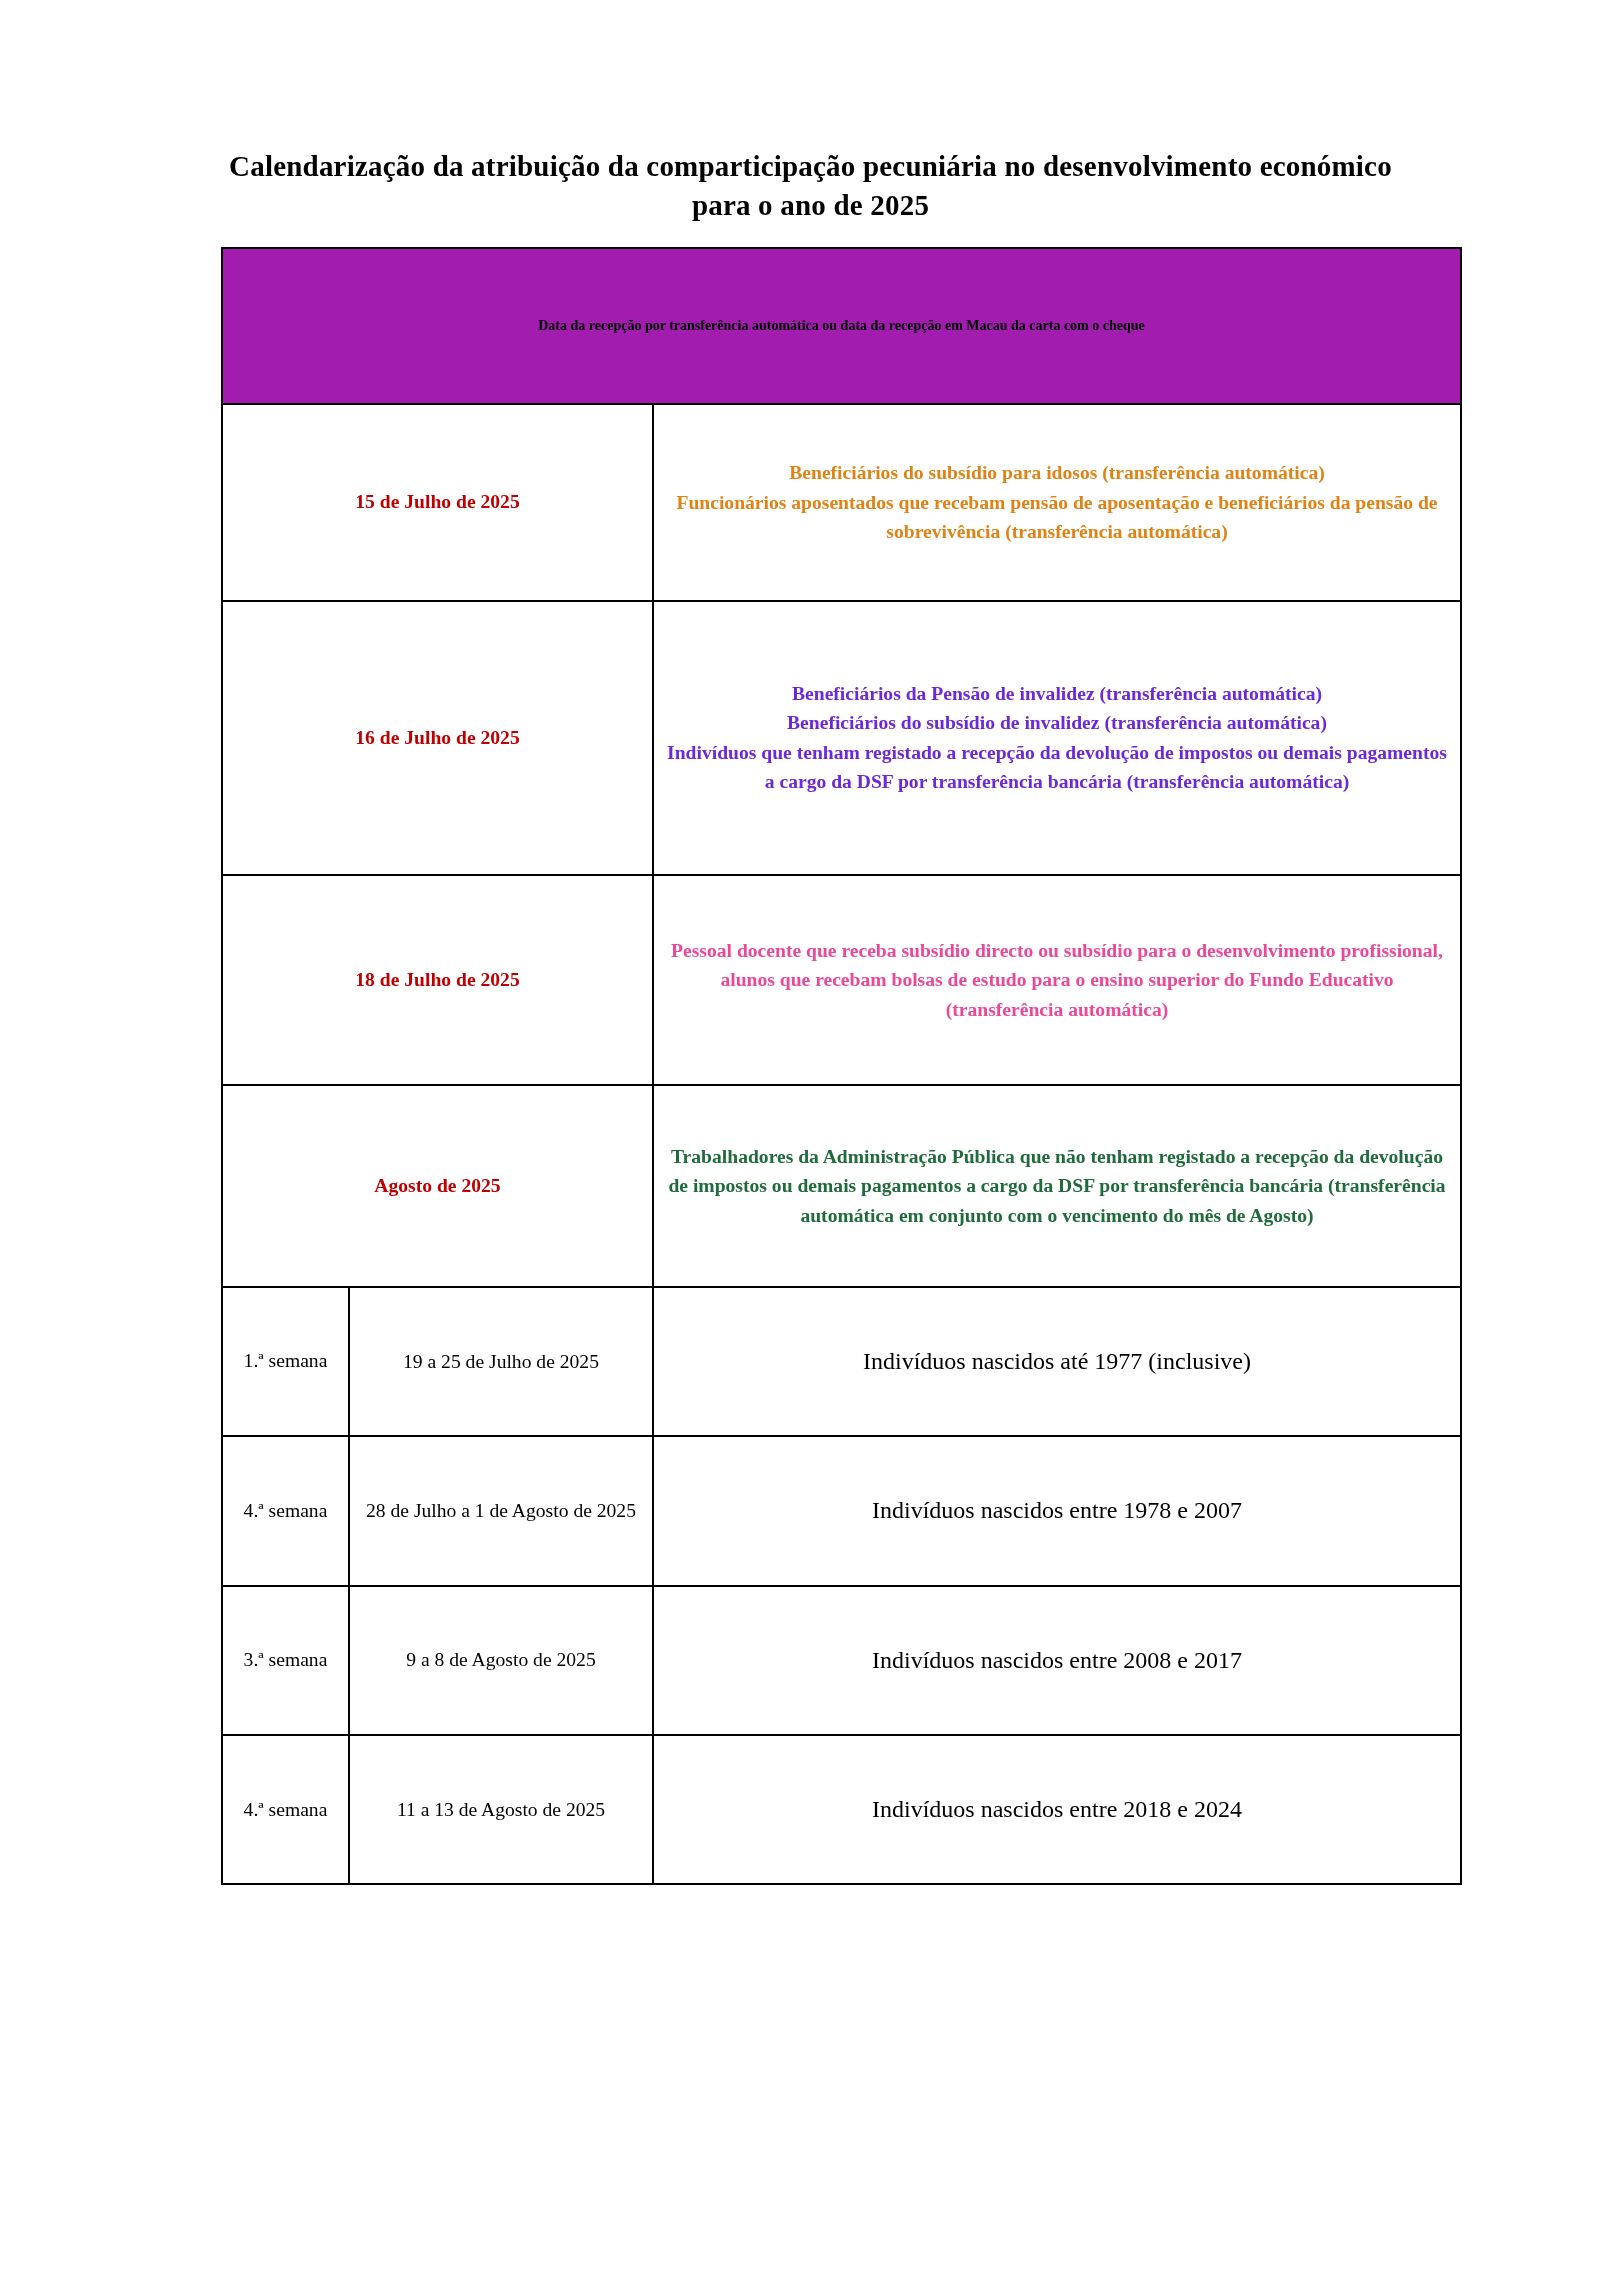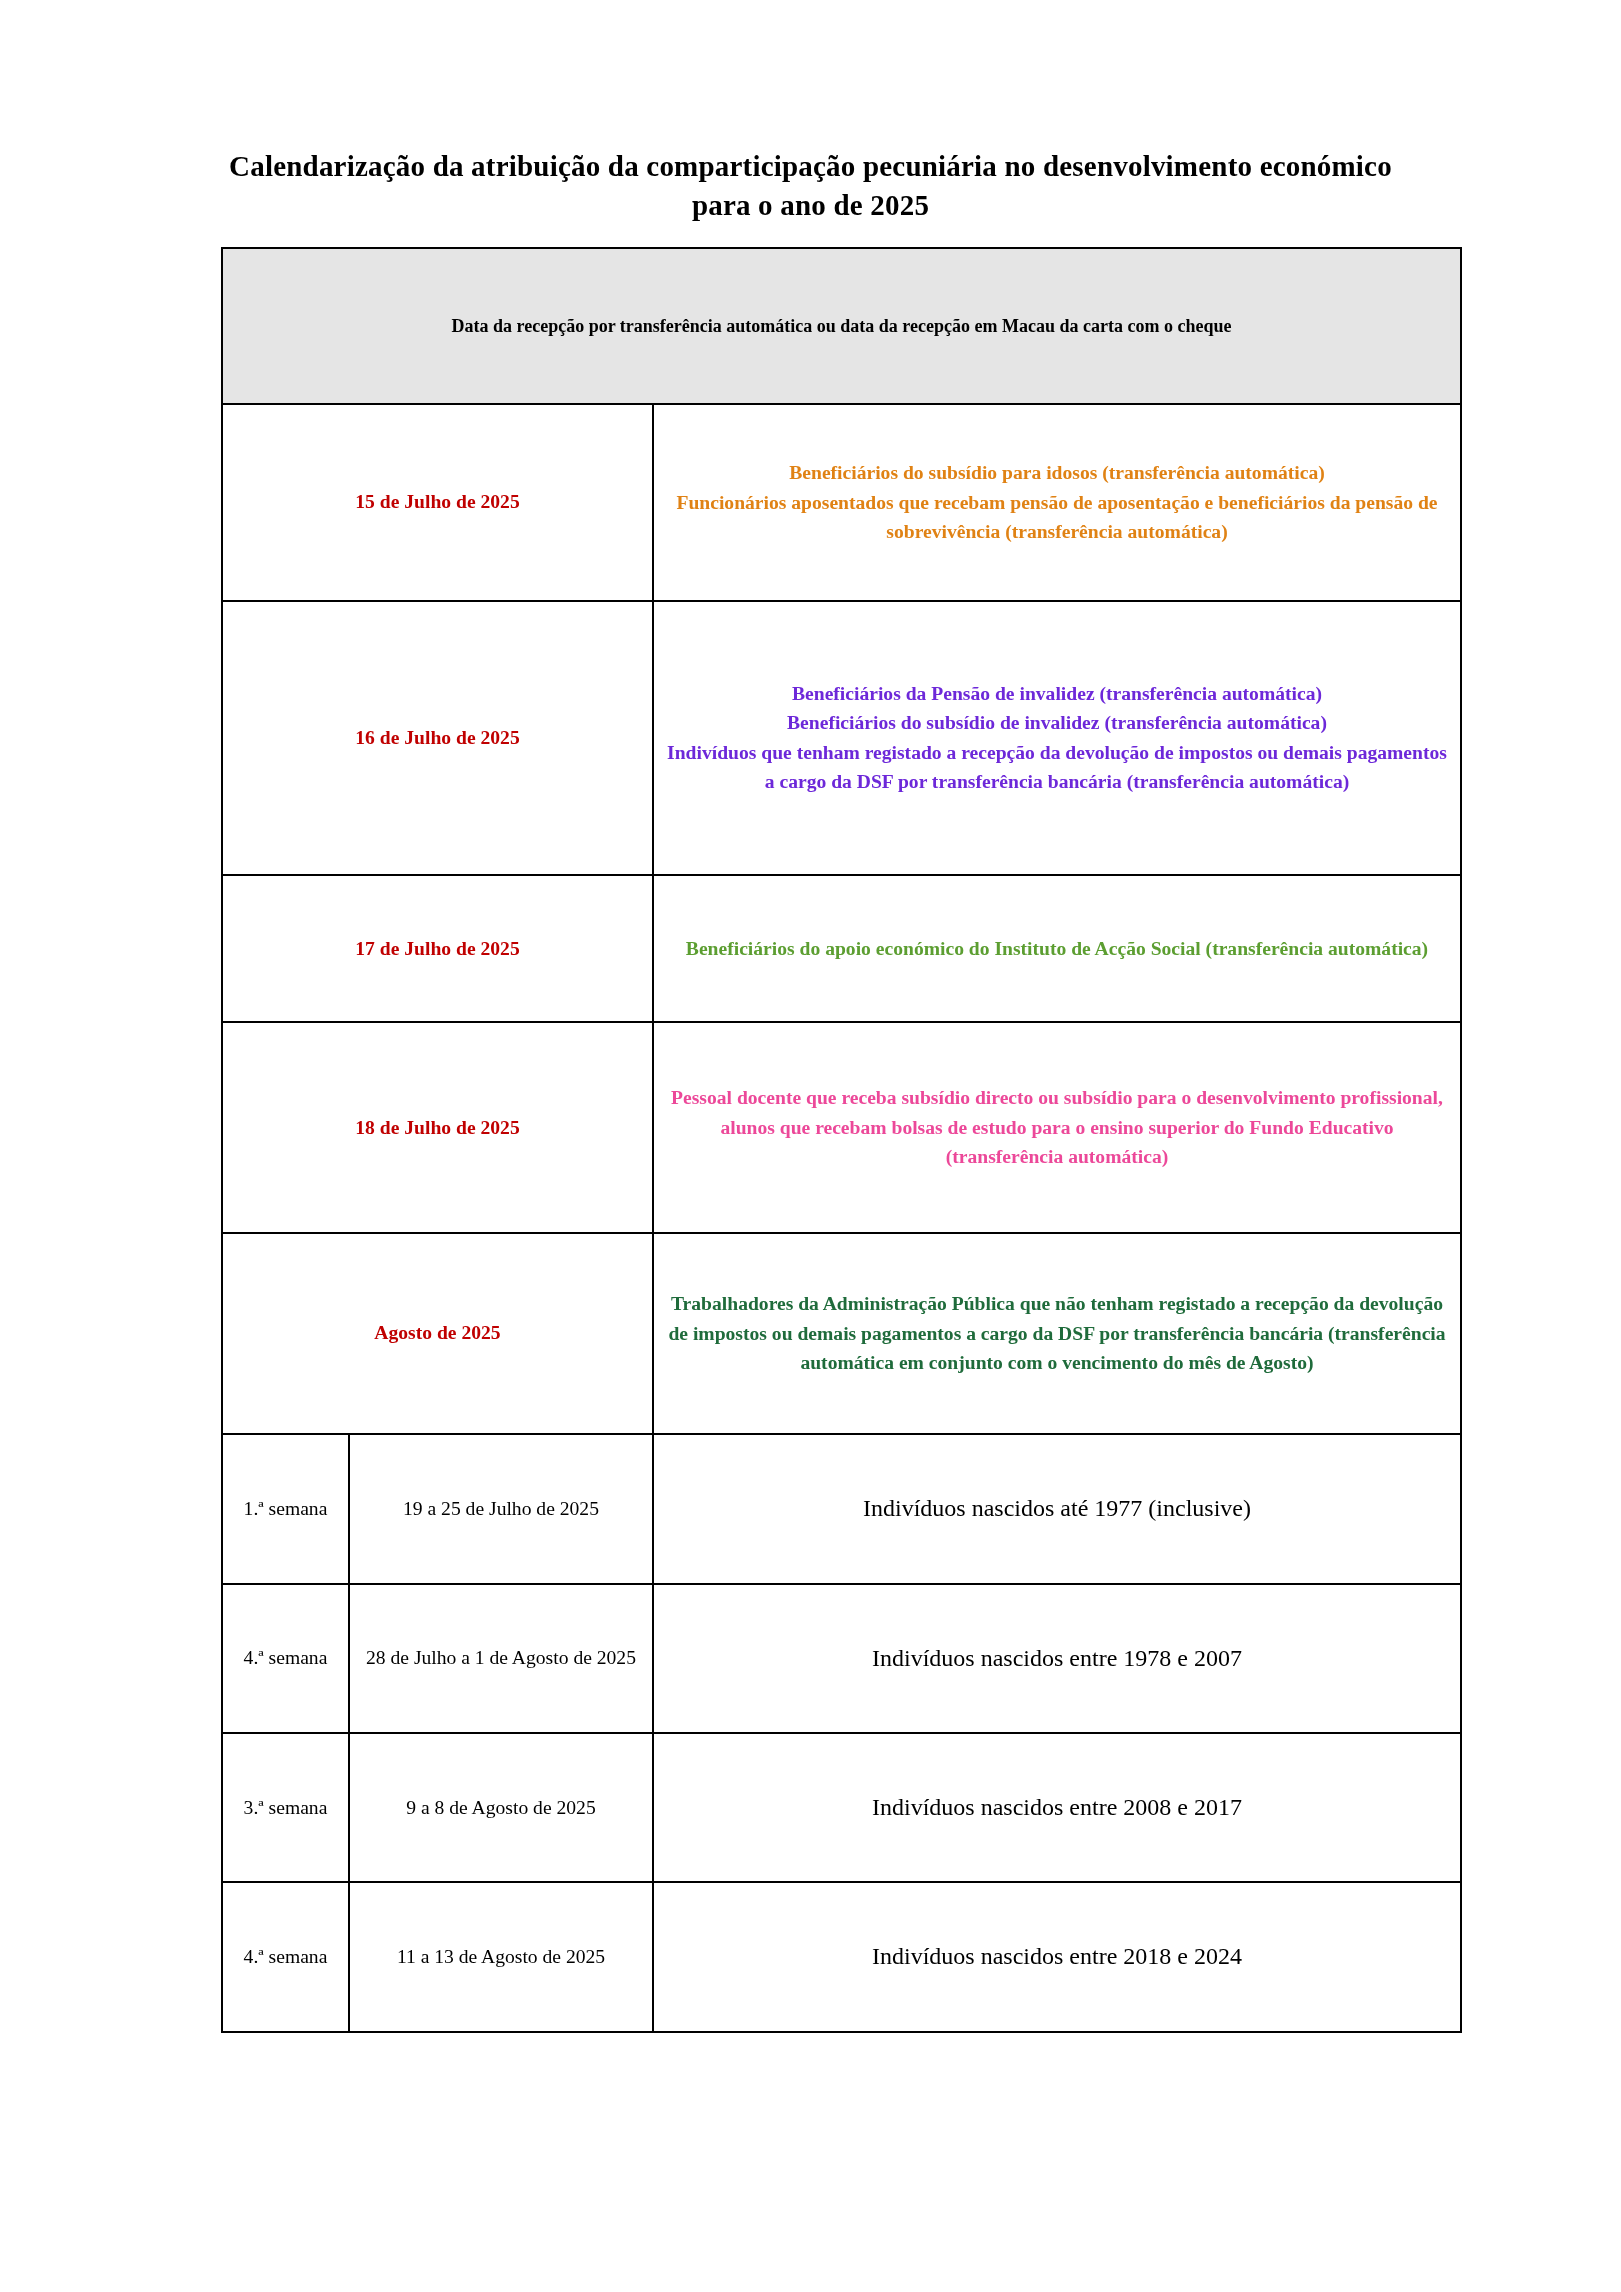--- a/index.html
+++ b/index.html
@@ -33,24 +33,24 @@
     border-collapse: collapse;
     table-layout: fixed;
     margin: 0 auto;
   }
   table.schedule td {
     border: 2px solid #000000;
     vertical-align: middle;
     padding: 13.7px 11.8px;
   }
   .header-cell {
-    background: #e5e5e5;
+    background: #a21caf;
     text-align: center;
     font-weight: bold;
-    font-size: 18px;
+    font-size: 14px;
     height: 127px;
     padding: 17.6px 29px;
   }
   .date-cell {
     text-align: center;
     font-weight: bold;
     font-size: 19.6px;
     color: #c00000;
   }
   .desc-cell {
@@ -118,24 +118,20 @@
 Funcionários aposentados que recebam pensão de aposentação e beneficiários da pensão de sobrevivência (transferência automática)</td>
       </tr>
 
       <tr class="row-2">
         <td class="date-cell" colspan="2">16 de Julho de 2025</td>
         <td class="desc-cell multiline c-cyan">Beneficiários da Pensão de invalidez (transferência automática)
 Beneficiários do subsídio de invalidez (transferência automática)
 Indivíduos que tenham registado a recepção da devolução de impostos ou demais pagamentos a cargo da DSF por transferência bancária (transferência automática)</td>
       </tr>
 
-      <tr class="row-3">
-        <td class="date-cell" colspan="2">17 de Julho de 2025</td>
-        <td class="desc-cell multiline c-green">Beneficiários do apoio económico do Instituto de Acção Social (transferência automática)</td>
-      </tr>
 
       <tr class="row-4">
         <td class="date-cell" colspan="2">18 de Julho de 2025</td>
         <td class="desc-cell multiline c-black">Pessoal docente que receba subsídio directo ou subsídio para o desenvolvimento profissional, alunos que recebam bolsas de estudo para o ensino superior do Fundo Educativo (transferência automática)</td>
       </tr>
 
       <tr class="row-5">
         <td class="date-cell" colspan="2">Agosto de 2025</td>
         <td class="desc-cell multiline c-dgreen">Trabalhadores da Administração Pública que não tenham registado a recepção da devolução de impostos ou demais pagamentos a cargo da DSF por transferência bancária (transferência automática em conjunto com o vencimento do mês de Agosto)</td>
       </tr>

